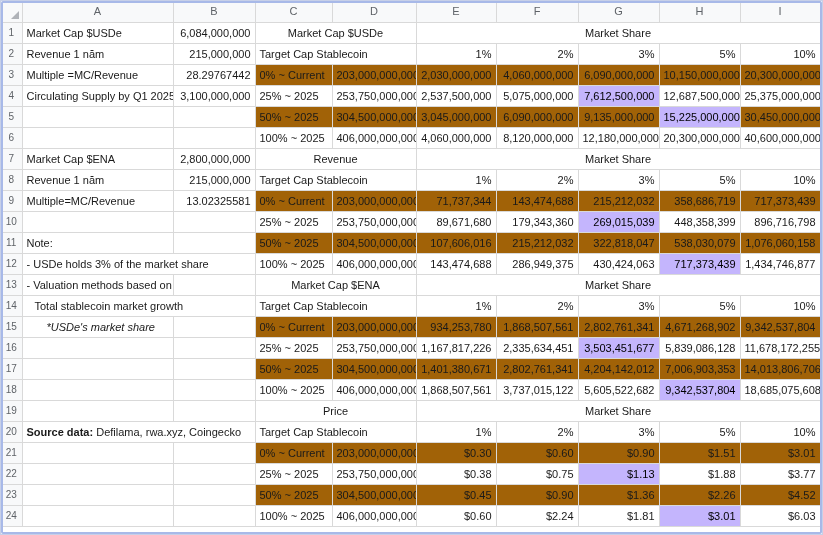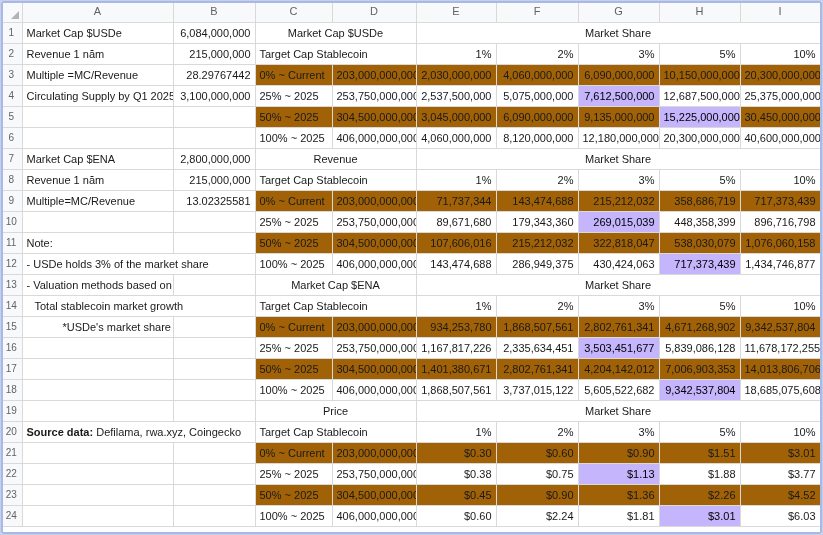--- a/index.html
+++ b/index.html
@@ -288,21 +288,21 @@
           <td class="l" colspan="2" style="padding-left: 12px;">Total stablecoin market growth</td>
           <td colspan="2" class="c">Target Cap Stablecoin</td>
           <td class="r">1%</td>
           <td class="r">2%</td>
           <td class="r">3%</td>
           <td class="r">5%</td>
           <td class="r">10%</td>
         </tr>
         <tr>
           <td class="rowhdr">15</td>
-          <td class="l" style="padding-left: 40px;">*USDe's market share</td>
+          <td class="l" style="padding-left: 24px; font-style: italic;">*USDe's market share</td>
           <td class="r"></td>
           <td class="c grey b">0% ~ Current</td>
           <td class="r grey b">203,000,000,000</td>
           <td class="r grey">934,253,780</td>
           <td class="r grey">1,868,507,561</td>
           <td class="r grey">2,802,761,341</td>
           <td class="r grey">4,671,268,902</td>
           <td class="r grey">9,342,537,804</td>
         </tr>
         <tr>

